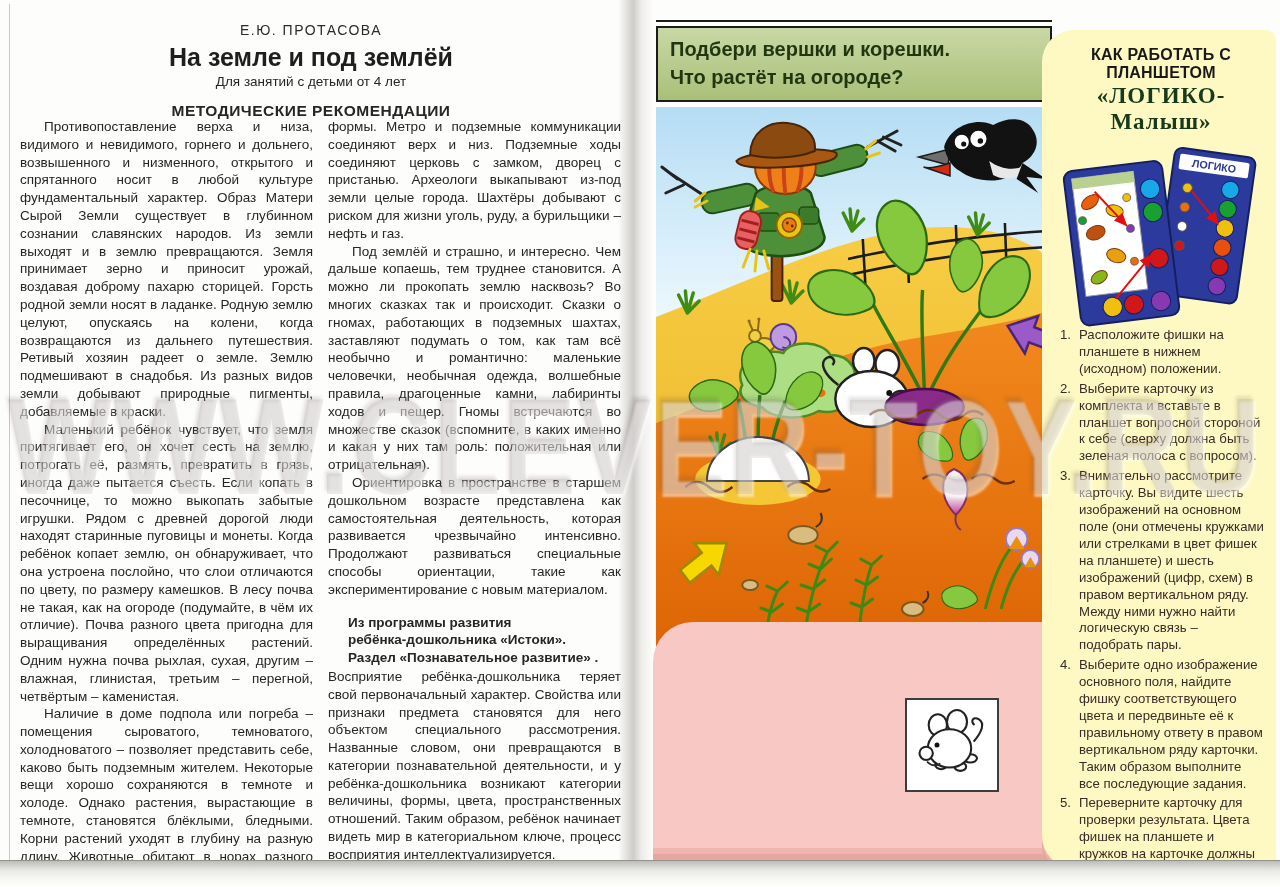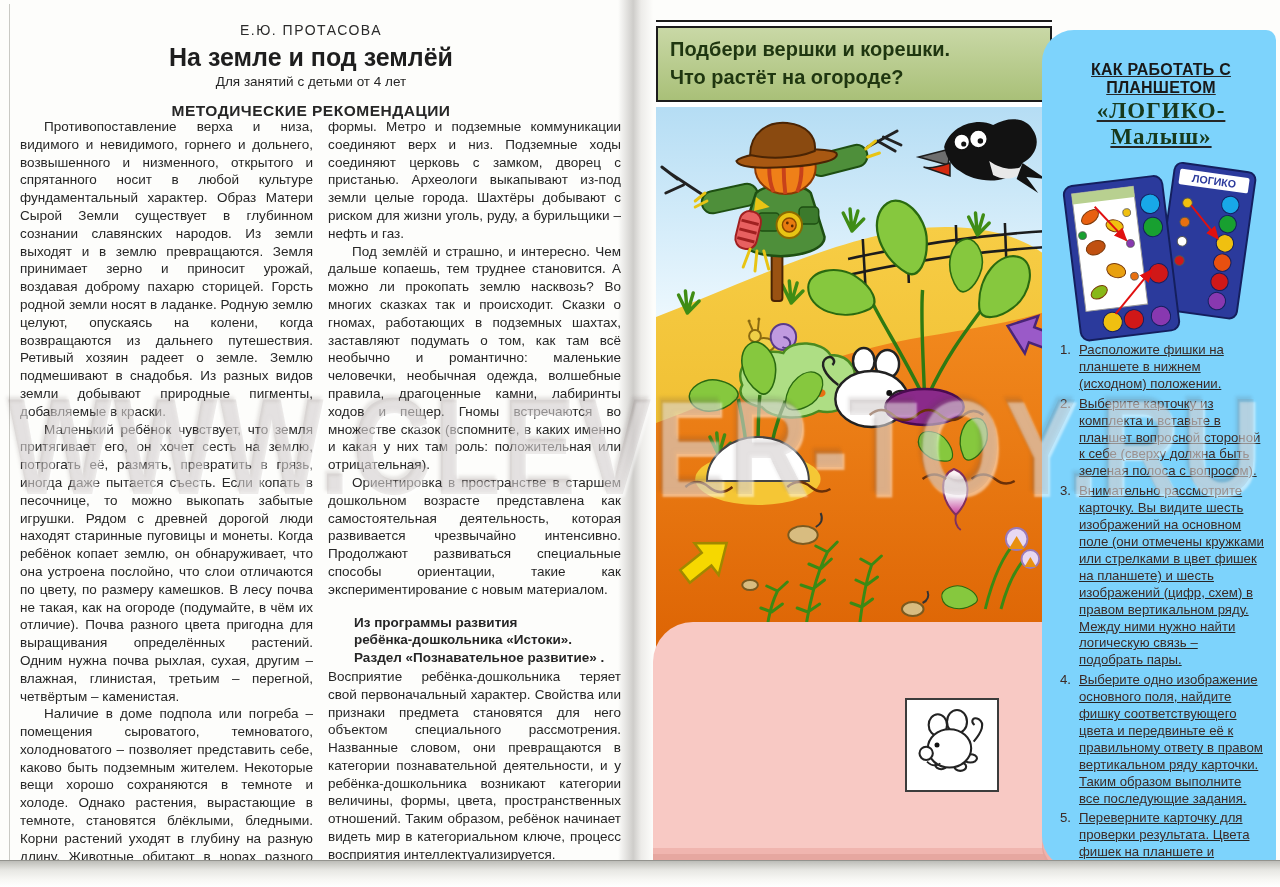--- a/index.html
+++ b/index.html
@@ -11,40 +11,40 @@
   .left-edge{position:absolute;left:9px;top:4px;width:1px;height:856px;background:#c9c9c4;}
   .page-header{position:absolute;left:0;top:22px;width:100%;text-align:center;}
   .author{font-size:14px;letter-spacing:1.5px;color:#2b2b2b;text-align:center;}
   .book-title{font-size:25px;font-weight:bold;margin-top:5px;color:#1e1e1e;}
   .book-subtitle{font-size:13.5px;margin-top:2px;}
   .section-heading{font-size:15.5px;font-weight:bold;letter-spacing:.5px;margin-top:13px;}
   .cols{position:absolute;left:20px;top:118px;width:601px;display:flex;gap:15px;}
   .col{width:293px;font-size:13.5px;line-height:17.8px;text-align:justify;}
   .col p{margin:0;text-indent:24px;}
   .col p.cont{text-indent:0;}
-  .program-heading{font-weight:bold;white-space:pre-line;margin:15px 0 1px 26px;}
+  .program-heading{font-weight:bold;white-space:pre-line;margin:15px 0 1px 20px;}
   
   .gutter{position:absolute;left:618px;top:0;width:40px;height:887px;z-index:4;pointer-events:none;
     background:linear-gradient(90deg,rgba(0,0,0,0) 0%,rgba(85,80,75,.28) 38%,rgba(120,112,105,.12) 58%,rgba(0,0,0,0) 88%);}
   .bottom-edge{position:absolute;left:0;top:860px;width:1280px;height:27px;z-index:5;
     border-top:1px solid #93938e;
     background:linear-gradient(#bdbdb8,#e7e7e3 35%,#f7f7f4 70%,#fff);}
   
   .right-page{position:absolute;left:622px;top:0;width:658px;height:887px;background:#fdfdfb;}
   .card{position:absolute;left:34px;top:20px;width:396px;background:#fff;z-index:1;}
   .card::before{content:"";display:block;height:2px;background:#1c1c1c;margin-bottom:4px;}
   .question-band{border:2px solid #1c1c1c;background:linear-gradient(#c9d8a6,#a9c078);
     padding:7px 12px 9px;}
   .question-band div{font-size:20px;font-weight:bold;color:#1f3610;line-height:1.4;}
   .illustration{margin-top:5px;width:392px;height:545px;}
   .illustration svg{display:block;width:100%;height:100%;}
   
-  .sidebar{position:absolute;left:420px;top:30px;width:234px;height:838px;background:#7dd3fc;
+  .sidebar{position:absolute;left:420px;top:30px;width:234px;height:838px;background:#fef9c3;
     border-radius:32px 10px 10px 32px;z-index:3;box-shadow:0 5px 0 #efb2ac,0 10px 0 #e4a49d;
-    padding:31px 10px 10px 14px;text-decoration:underline;}
+    padding:16px 10px 10px 14px;}
   .sidebar-title1{font-size:16px;font-weight:bold;text-align:center;letter-spacing:.2px;color:#191919;}
   .sidebar-title2{font-family:"Liberation Serif",serif;font-size:23px;font-weight:bold;text-align:center;
     color:#17391c;letter-spacing:1px;margin-top:1px;}
   .tablets{width:204px;height:176px;margin:8px auto 8px;}
   .steps{list-style:none;margin:2px 2px 0 4px;padding:0;font-size:13.2px;line-height:16.9px;color:#3c2a26;}
   .steps li{position:relative;padding-left:19px;margin-bottom:3px;}
   .steps .num{position:absolute;left:0;top:0;}
   
   .lower-card{position:absolute;left:31px;top:622px;width:496px;height:226px;background:#f8c9c4;
     border-radius:40px 14px 0 0;z-index:2;box-shadow:0 6px 0 #f0b5af,0 12px 0 #e6a7a0;}

